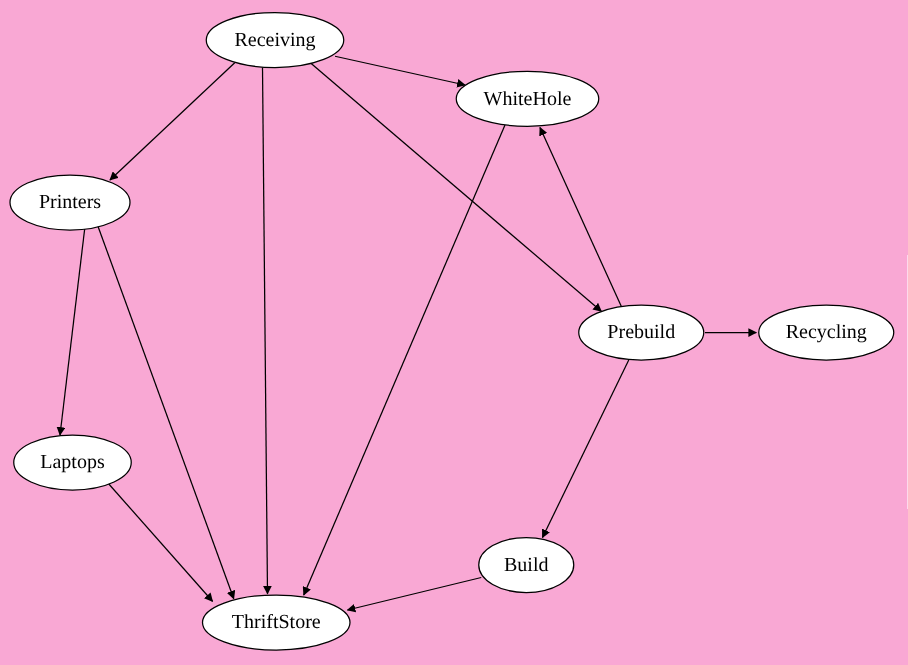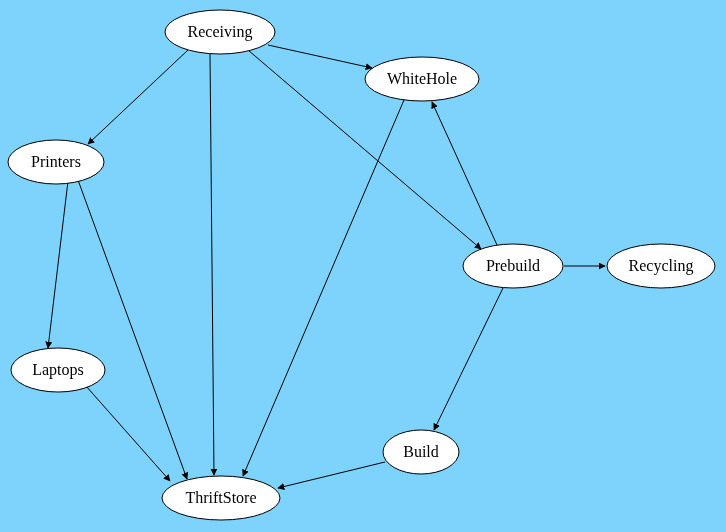--- a/index.html
+++ b/index.html
@@ -4,21 +4,21 @@
 <style>
   html, body {
     margin: 0;
     padding: 0;
     background: #ffffff;
   }
   #canvas {
     position: relative;
     width: 726px;
     height: 532px;
-    background: #7dd3fc;
+    background: #f9a8d4;
     overflow: hidden;
     font-family: "Liberation Serif", "DejaVu Serif", serif;
   }
   #graph-svg {
     position: absolute;
     top: 0;
     left: 0;
     width: 726px;
     height: 532px;
   }

